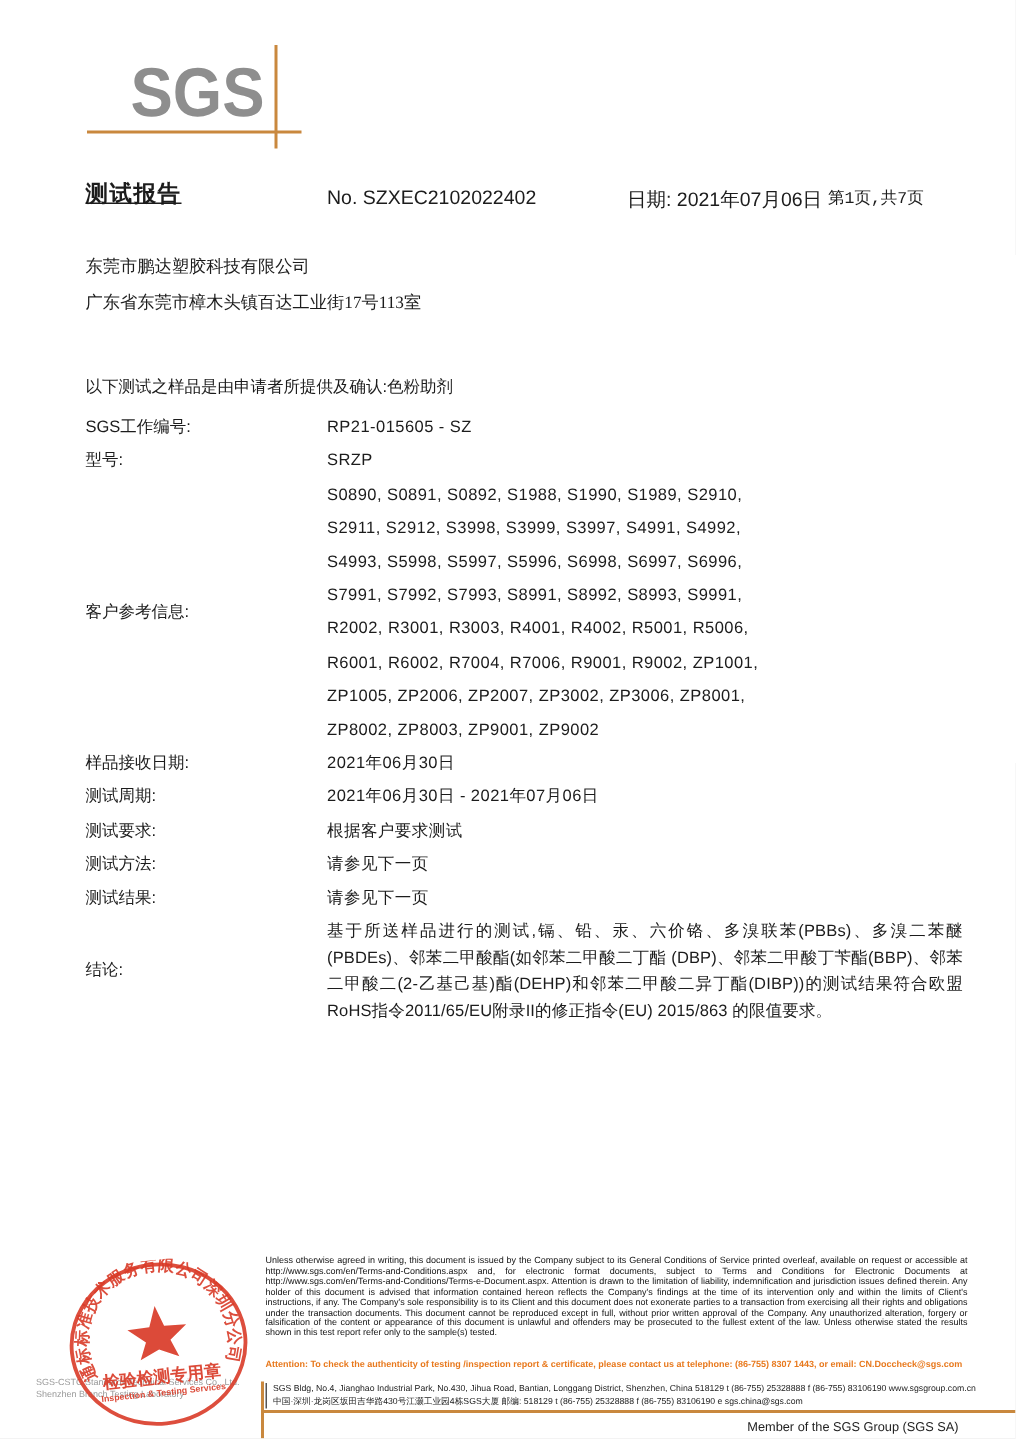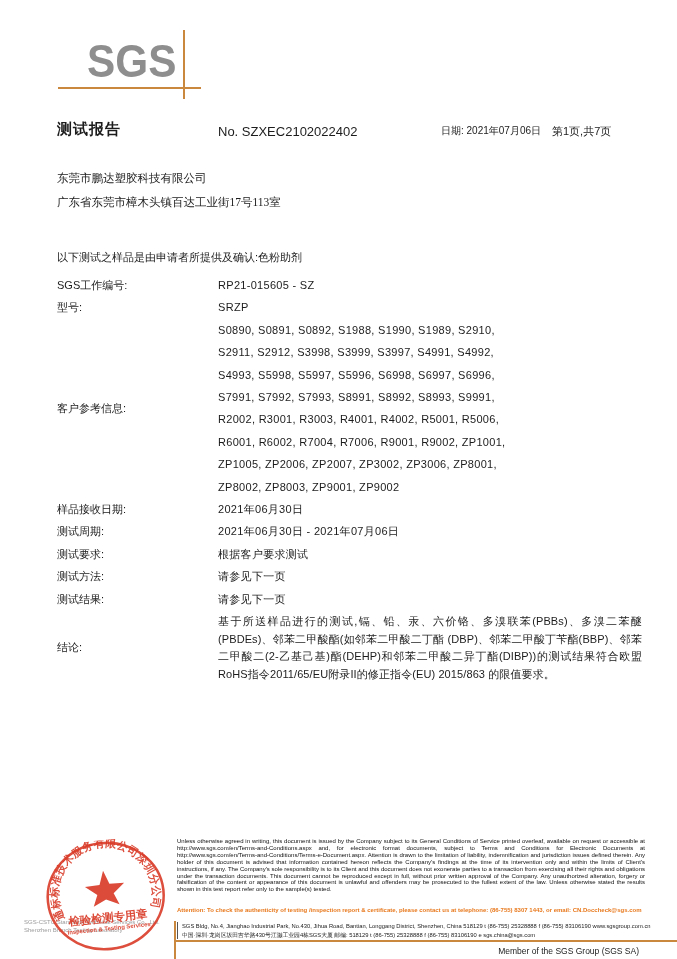--- a/index.html
+++ b/index.html
@@ -14,24 +14,24 @@
   .sgs-logo {
     position:absolute; left:87px; top:38px;
     font-size:46px; font-weight:700; color:#8e8e8e;
     letter-spacing:0px; transform:scaleX(0.92); transform-origin:left top;
     line-height:1;
   }
   .crop-h-top { position:absolute; left:58px; top:87px; width:143px; height:2px; background:#c9883e; }
   .crop-v-top { position:absolute; left:183px; top:30px; width:2px; height:69px; background:#c9883e; }
 
   
-  .doc-title  { position:absolute; left:57px;  top:120px; font-size:15px; font-weight:700; letter-spacing:1px; }
+  .doc-title  { position:absolute; left:57px;  top:120px; font-size:15px; font-weight:700; letter-spacing:1px;text-decoration:underline; }
   .report-no  { position:absolute; left:218px; top:124px; font-size:13px; }
-  .hdr-date   { position:absolute; left:441px; top:124px; font-size:10px; }
-  .hdr-pages  { position:absolute; left:552px; top:124px; font-size:11px; }
+  .hdr-date   { position:absolute; left:418px; top:124px; font-size:13px; }
+  .hdr-pages  { position:absolute; left:552px; top:124px; font-size:11px;font-family:Liberation Mono, monospace; }
 
   
   .applicant { position:absolute; left:57px; top:166px; font-size:11.5px; line-height:24px;font-family:Liberation Serif, serif; }
 
   
   .intro  { position:absolute; left:57px; top:250px; font-size:11px; }
   .fields { position:absolute; left:57px; top:274px; width:585px; }
   .field-row   { display:flex; align-items:center; }
   .field-label { flex:none; width:161px; font-size:11px; line-height:22.4px; }
   .field-value { font-size:11px; line-height:22.4px; letter-spacing:0.3px; }

